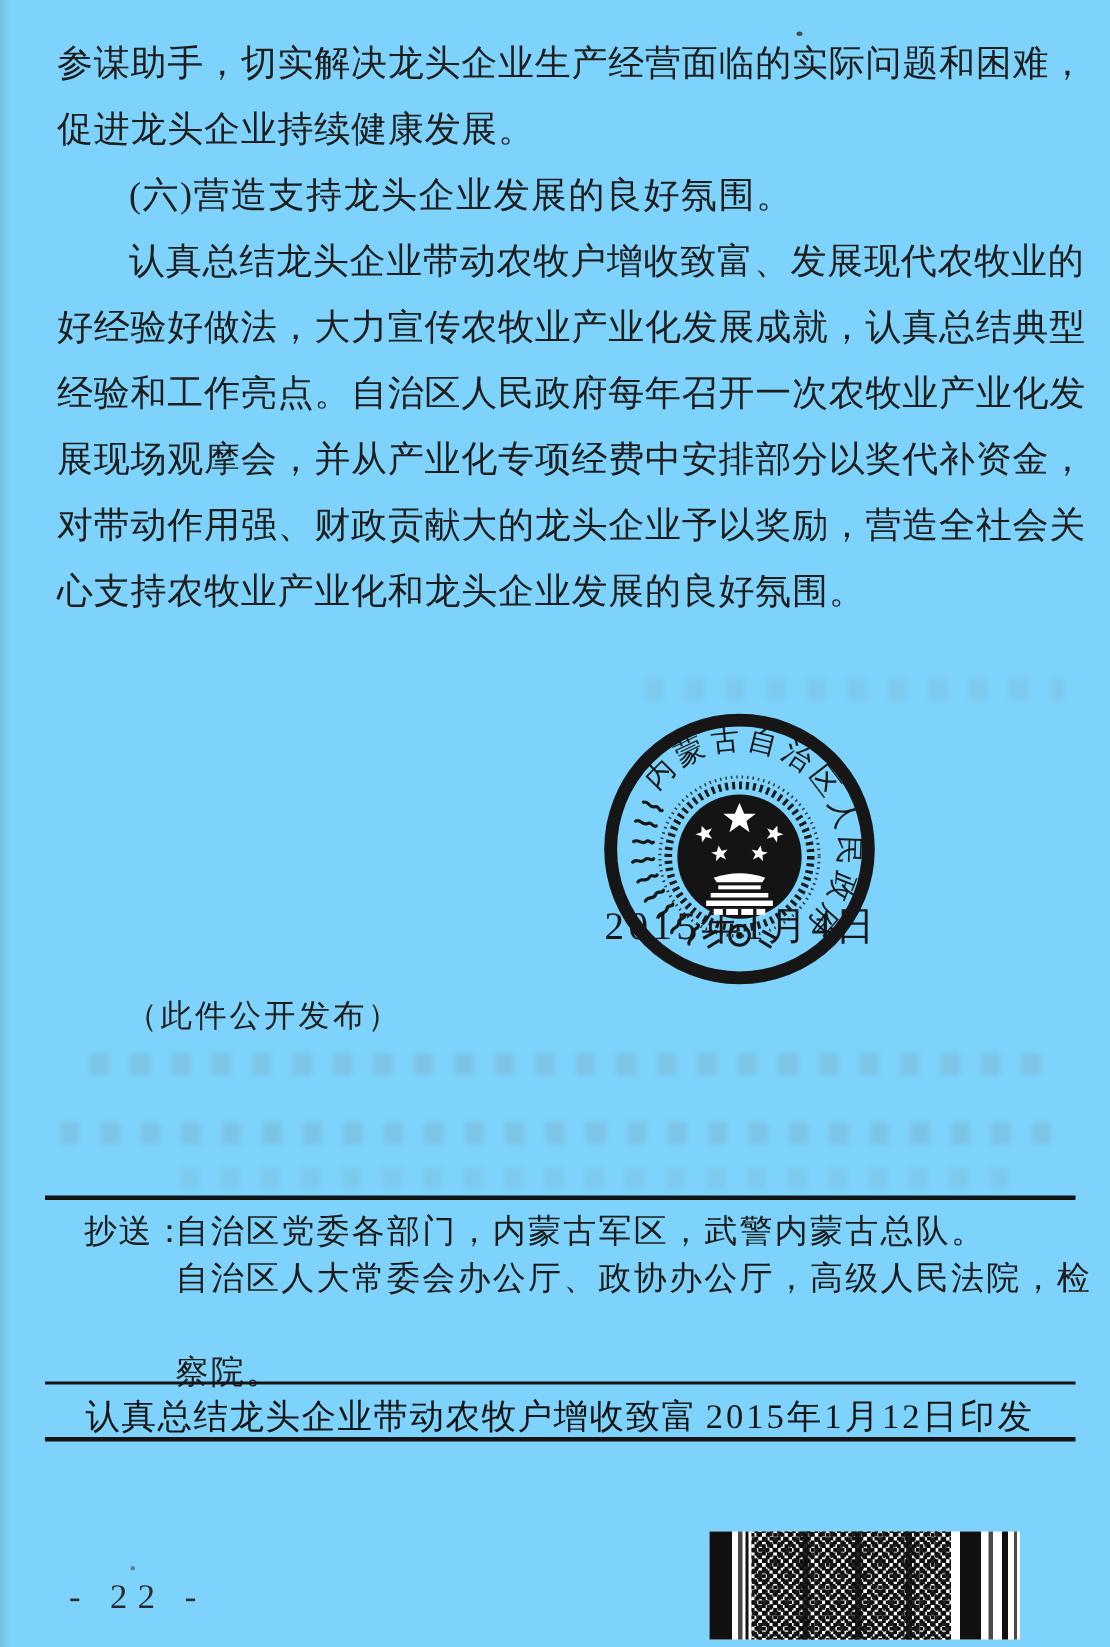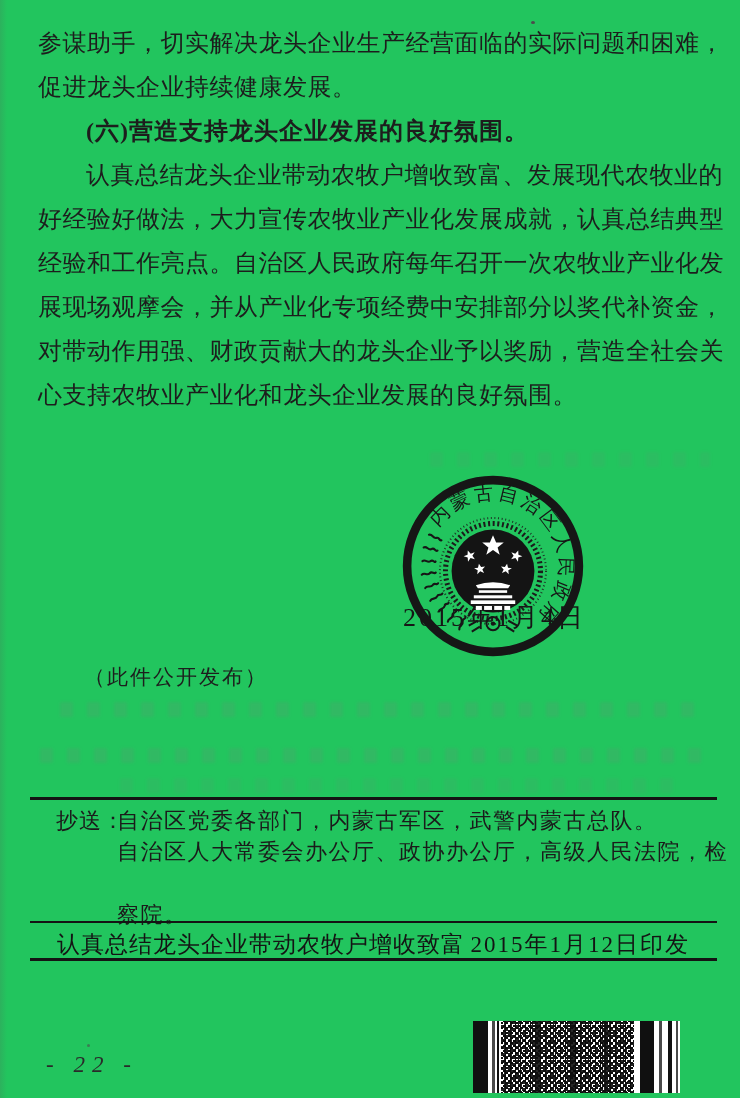--- a/index.html
+++ b/index.html
@@ -4,38 +4,38 @@
 <style>
   html,body{margin:0;padding:0;}
   body{
     font-family:"Liberation Serif","DejaVu Serif",serif;
     background:#e8e8e6;
   }
   .page{
     position:relative;
     width:740px;height:1098px;
     margin:0 auto;
-    background:#22c55e;
+    background:#7dd3fc;
     overflow:hidden;
     color:#1b1b1b;
   }
   
   .scan-edge-left{position:absolute;left:0;top:0;width:7px;height:1098px;
     background:linear-gradient(90deg,rgba(90,90,90,.18),rgba(90,90,90,0));}
   .speck{position:absolute;border-radius:50%;background:#4c4c4c;}
 
   
   .doc-body{position:absolute;left:38px;top:21px;width:676px;}
   .doc-line{
     height:44px;line-height:44px;
     font-size:24px;letter-spacing:0.5px;
     white-space:nowrap;color:#1d1d1d;
   }
   .doc-line.indent{padding-left:48px;}
-  .doc-line.heading{font-weight:700;letter-spacing:1px;}
+  .doc-line.heading{font-weight:400;letter-spacing:1px;}
 
   
   .sign-date{
     position:absolute;left:403px;top:600px;z-index:1;
     font-size:26px;letter-spacing:3px;color:#161616;white-space:nowrap;
   }
   .seal{position:absolute;left:397px;top:470px;width:192px;height:192px;z-index:2;}
 
   
   .public-note{
@@ -72,21 +72,21 @@
     position:absolute;left:57px;top:929px;
     font-size:23px;color:#141414;letter-spacing:1px;white-space:nowrap;
   }
   .print-date{
     position:absolute;right:50px;top:929px;
     font-size:23px;color:#141414;letter-spacing:2px;white-space:nowrap;
   }
 
   .page-number{
     position:absolute;left:46px;top:1052px;
-    font-size:23px;letter-spacing:7px;color:#2a2a2a;white-space:nowrap;font-style:italic;
+    font-size:23px;letter-spacing:7px;color:#2a2a2a;white-space:nowrap;
   }
 
   
   .barcode{
     position:absolute;left:473px;top:1021px;width:207px;height:72px;
     background:#fff;
   }
   .bc{position:absolute;top:0;height:72px;}
   .bc-solid{background:#101010;}
   .bc-gray{background:#4a4a4a;}

